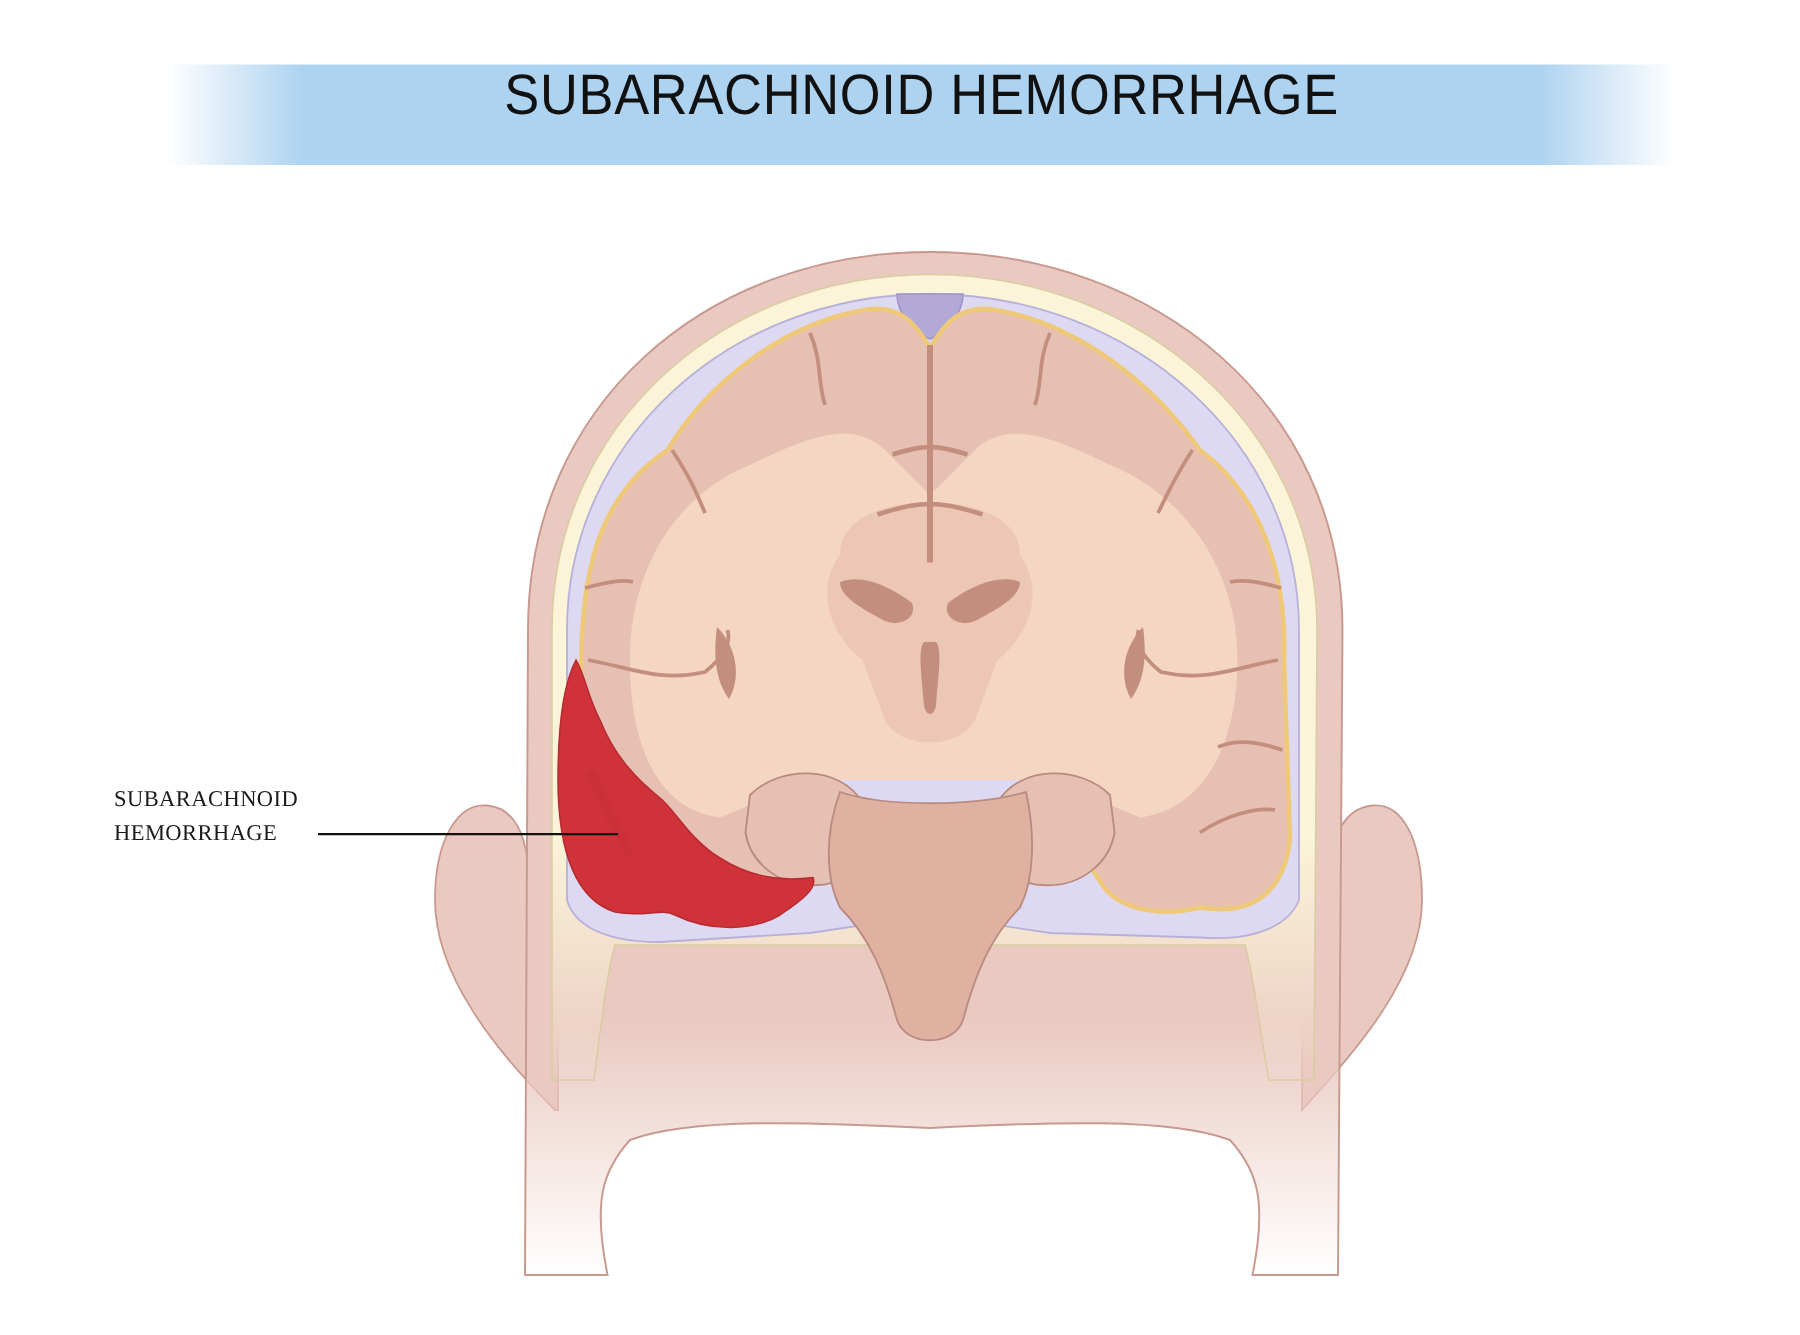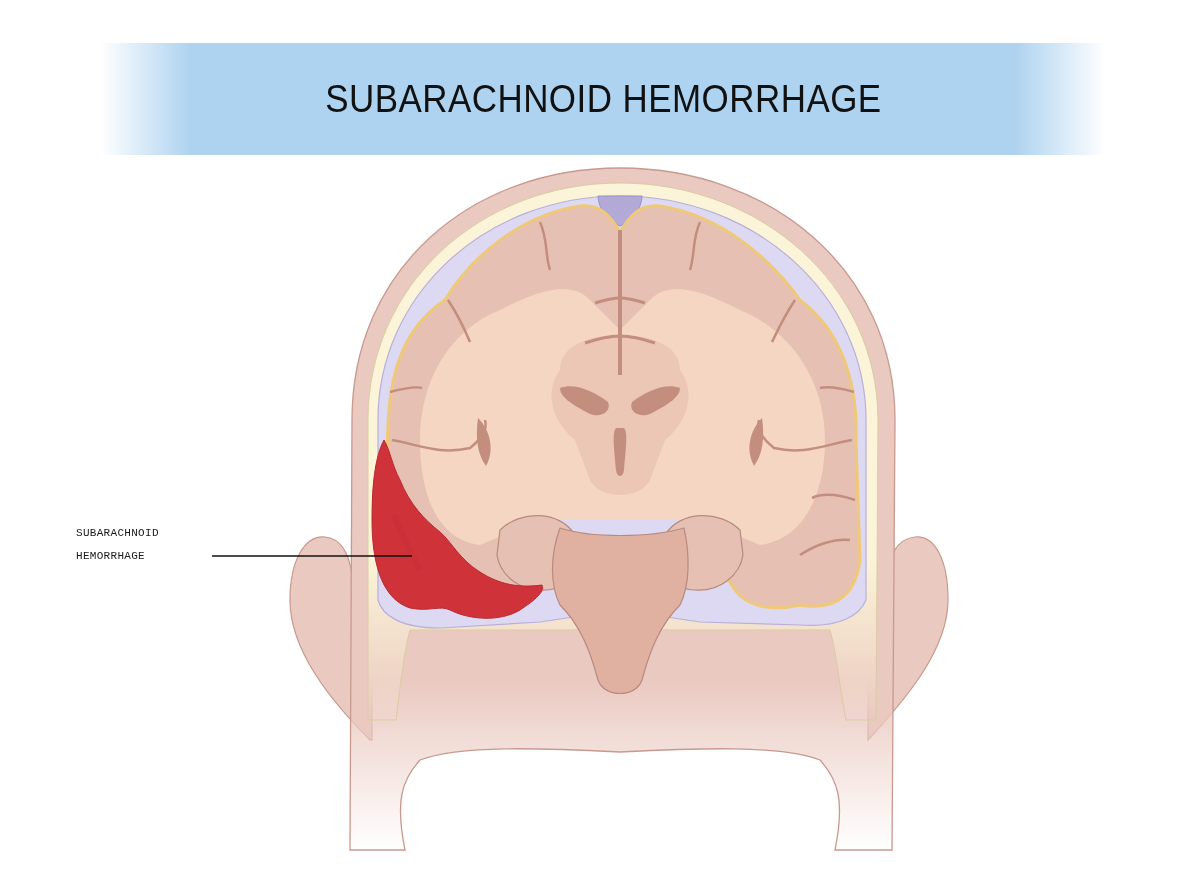--- a/index.html
+++ b/index.html
@@ -1,28 +1,28 @@
 <!DOCTYPE html>
 <html><head>
 <meta charset="utf-8">
 <style>
   html, body { margin: 0; padding: 0; background: #ffffff; }
   body { width: 1200px; height: 890px; position: relative; overflow: hidden; font-family: "Liberation Sans", sans-serif; }
   .title-band {
-    position: absolute; left: 100px; top: 43px; width: 1006px; height: 112px;
+    position: absolute; left: 111px; top: 43px; width: 1006px; height: 67px;
     background: linear-gradient(to right, rgba(174,211,240,0) 0%, #aed3f0 9%, #aed3f0 91%, rgba(174,211,240,0) 100%);
-    display: flex; align-items: center; justify-content: center;
+    display: flex; align-items: flex-start; justify-content: center;
   }
   .title-text {
     font-family: "Liberation Sans", sans-serif; font-size: 38px; color: #111111;
     letter-spacing: 0.5px; transform: scaleX(0.92);
   }
   .label {
-    position: absolute; left: 76px; top: 522px; font-size: 11px; line-height: 23px; color: #1a1a1a;
-    font-family: Liberation Mono, monospace; letter-spacing: 0.3px;
+    position: absolute; left: 76px; top: 522px; font-size: 15px; line-height: 23px; color: #1a1a1a;
+    font-family: Liberation Serif, serif; letter-spacing: 0.3px;
   }
   .illustration { position: absolute; left: 0; top: 0; }
 </style>
 </head>
 <body>
 
 <div class="title-band">
   <span class="title-text">SUBARACHNOID HEMORRHAGE</span>
 </div>
 

